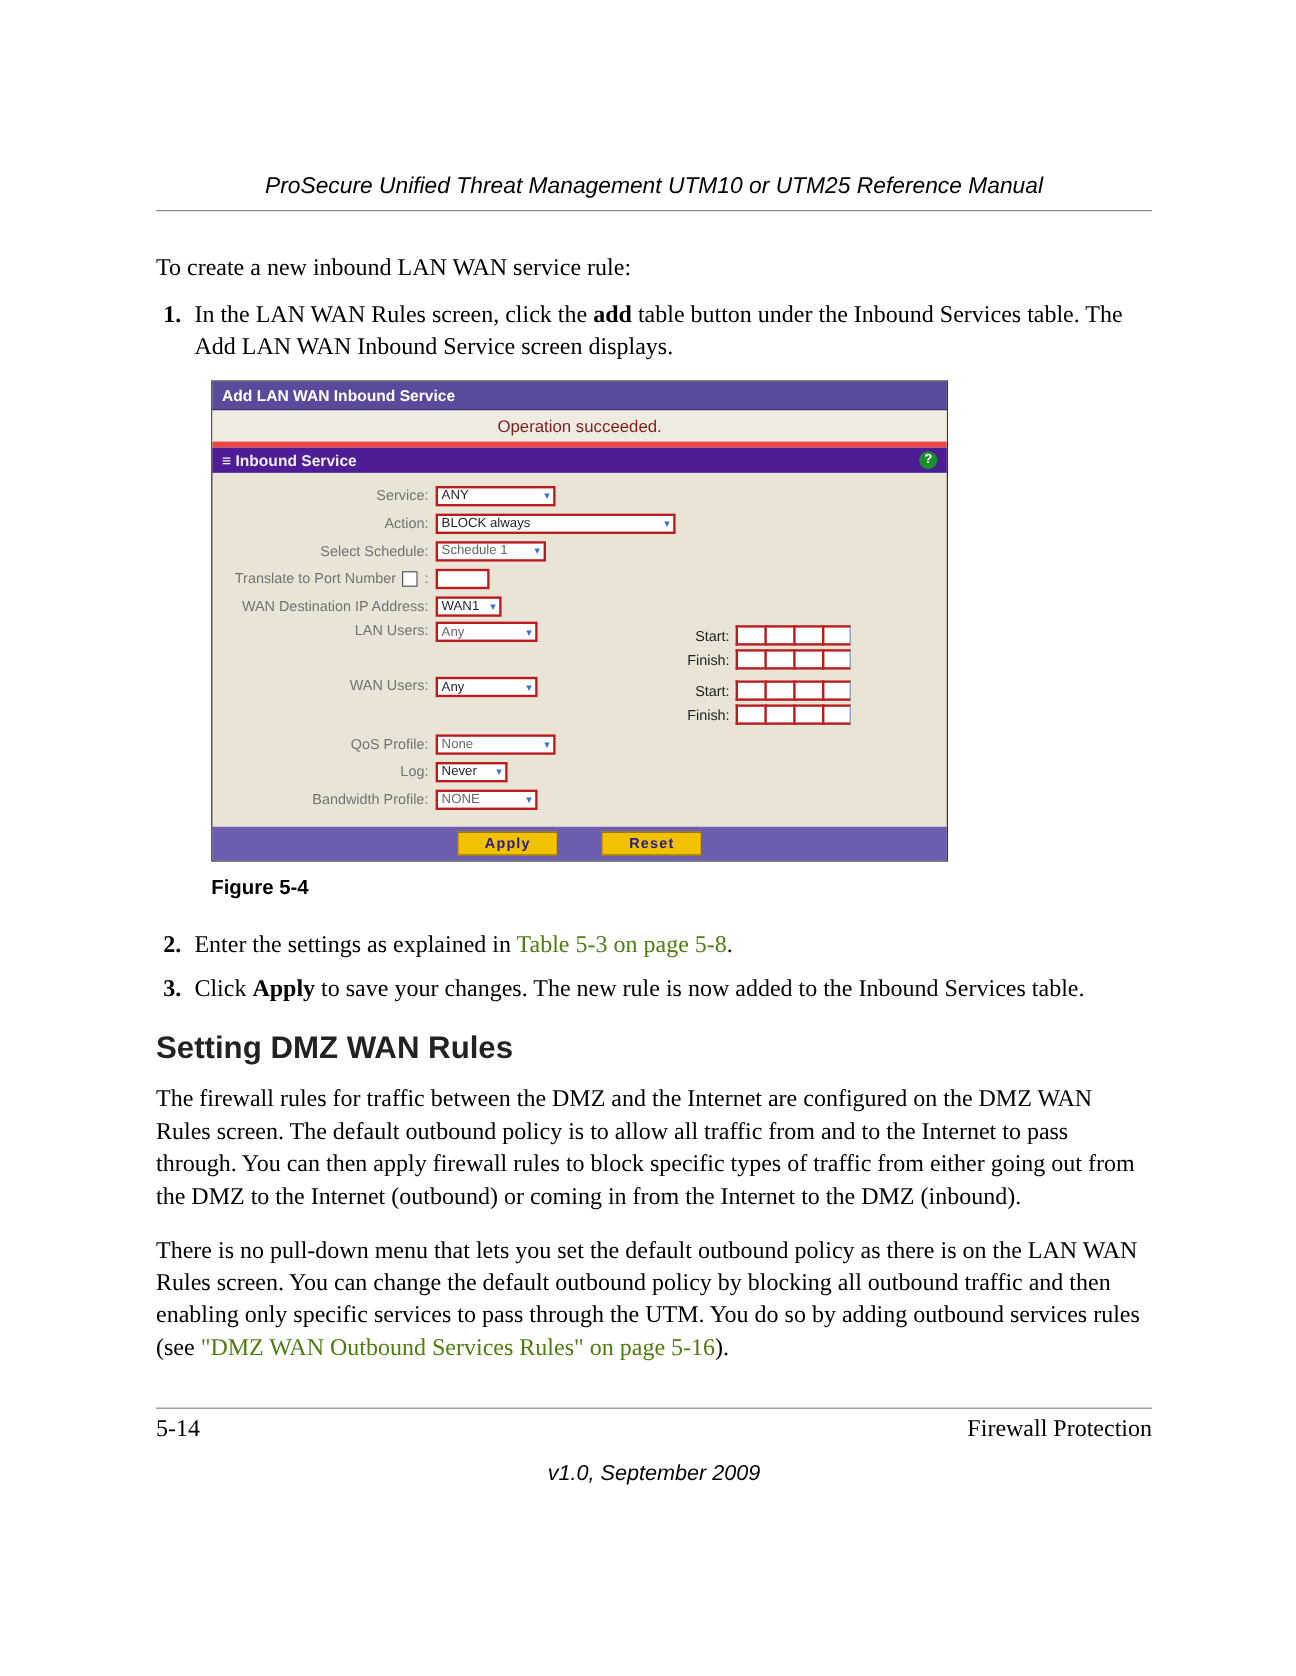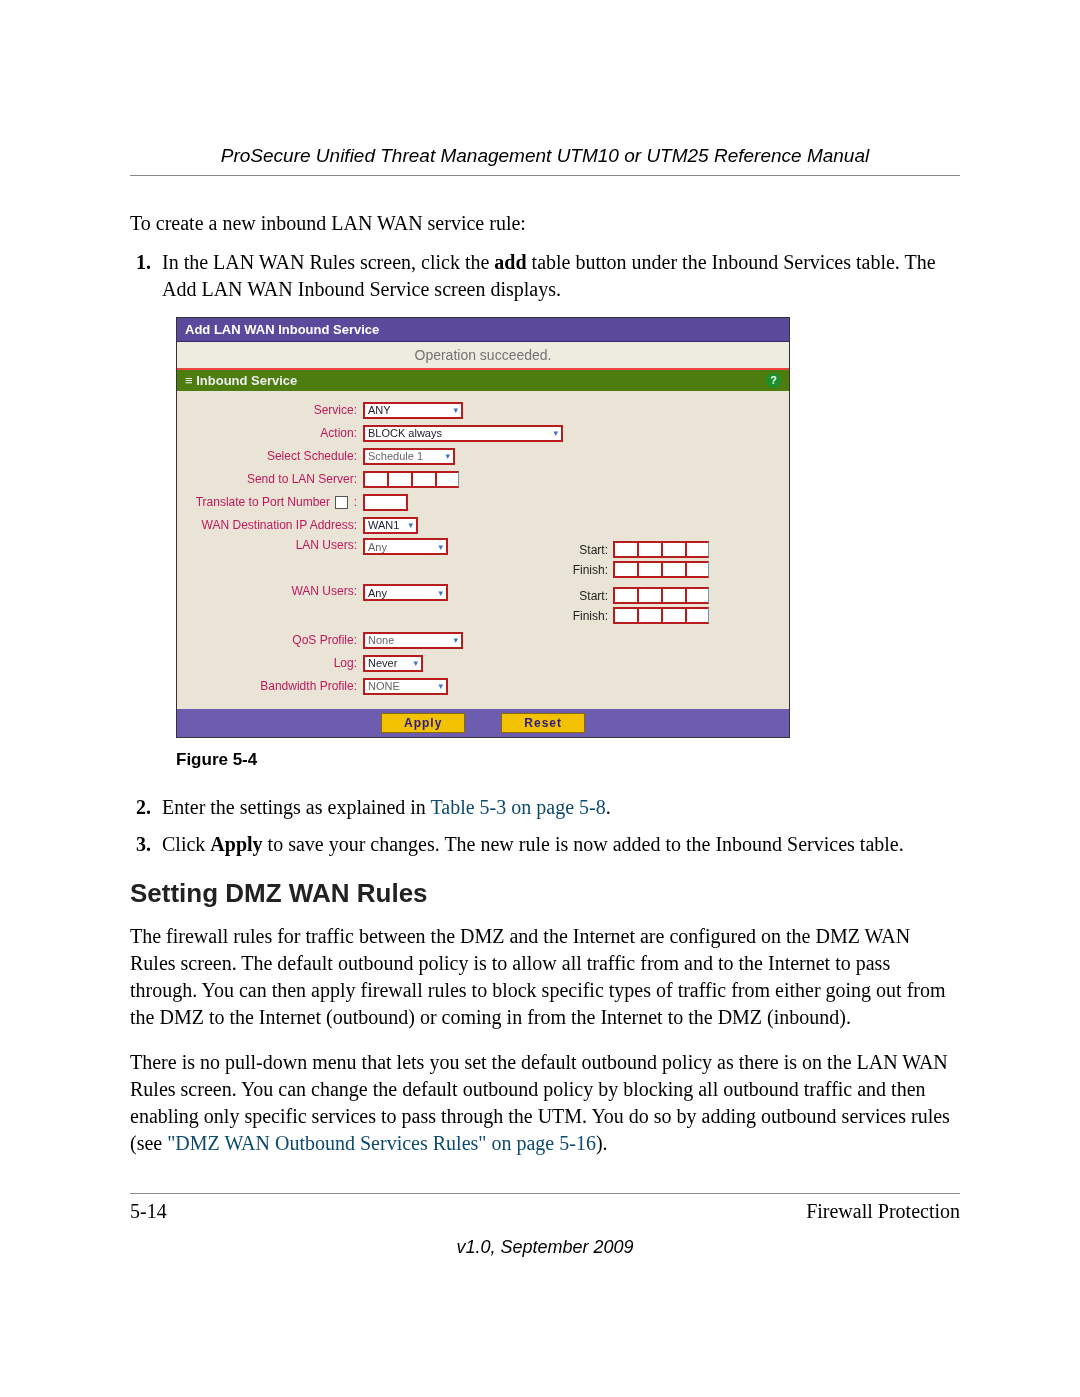--- a/index.html
+++ b/index.html
@@ -5,36 +5,36 @@
   body{margin:0;background:#fff;font-family:"Times New Roman",Times,serif;color:#000;font-size:20px}
   .page{width:1080px;height:1397px;position:relative;margin:0 auto;box-sizing:border-box;padding:145px 120px 0 130px}
   .hdr{font-style:italic;font-size:19px;text-align:center;margin-bottom:8px;font-family:Arial,Helvetica,sans-serif}
   .rule{border:none;border-top:1px solid #888;margin:0 0 36px 0}
   .foot-rule{border:none;border-top:1px solid #888;margin:36px 0 6px 0}
   .intro{margin:0 0 14px 0}
   ol.steps{margin:0;padding-left:26px}
   ol.steps>li{padding-left:6px;margin-bottom:10px;line-height:1.35}
   ol.steps>li::marker{font-weight:bold}
   .b{font-weight:bold}
-  .link{color:#0c4a6e}
+  .link{color:#4d7c0f}
   .caption{font-family:Arial,Helvetica,sans-serif;font-weight:bold;font-size:17px;margin:12px 0 24px 46px}
   h2.sec{font-family:Arial,Helvetica,sans-serif;font-weight:bold;font-size:26px;color:#222;margin:20px 0 14px 0}
   p.body{margin:0 0 18px 0;line-height:1.35}
   .footer-row{display:flex;justify-content:space-between;font-size:20px}
   .ver{text-align:center;font-style:italic;font-size:18px;margin-top:14px;font-family:Arial,Helvetica,sans-serif}
 
   
   .fig{margin:14px 0 0 46px;width:612px;border:1px solid #333;background:#e9e4d6;font-family:Tahoma,Arial,sans-serif}
   .titlebar{background:#5a4a9c;color:#fff;font-weight:bold;font-size:13px;padding:4px 8px;border-bottom:1px solid #3a2c6e}
-  .msg{background:#eeece1;text-align:center;font-size:14px;color:#737373;padding:5px 0;border-bottom:2px solid #ef4444}
-  .section-bar{background:#4d7c0f;color:#eee;font-weight:bold;font-size:13px;padding:3px 8px;display:flex;justify-content:space-between;align-items:center}
+  .msg{background:#eeece1;text-align:center;font-size:14px;color:#7f1d1d;padding:5px 0;border-bottom:5px solid #ef4444}
+  .section-bar{background:#4c1d95;color:#eee;font-weight:bold;font-size:13px;padding:3px 8px;display:flex;justify-content:space-between;align-items:center}
   .helpdot{display:inline-block;width:15px;height:15px;border-radius:50%;background:#1b8f2a;color:#fff;font-size:11px;line-height:15px;text-align:center;font-weight:bold}
   .form{padding:6px 10px 10px 10px;font-size:12px;color:#223}
   .row{display:flex;align-items:center;margin:3px 0;min-height:20px}
-  .lab{width:170px;text-align:right;padding-right:6px;color:#be185d;font-family:Arial,sans-serif}
+  .lab{width:170px;text-align:right;padding-right:6px;color:#737373;font-family:Arial,sans-serif}
   .sel,.inp{border:2px solid #b91c1c;background:#fff;height:17px;font-size:11px;padding:0 3px;box-sizing:border-box}
   .sel{display:inline-flex;align-items:center;justify-content:space-between}
   .car{color:#3b74c6;font-size:9px;margin-left:4px}
   .ipgrp{display:inline-flex;gap:0}
   .ipgrp .inp{width:24px;border-right:none}
   .ipgrp .inp:last-child{border-right:1px solid #7a93b3}
   .rrow{display:flex;align-items:center;margin:3px 0}
   .rlab{width:45px;text-align:right;padding-right:5px;color:#222}
   .btnbar{background:#6d5db0;padding:4px 0;text-align:center;display:flex;justify-content:center;gap:36px}
   .abtn{background:#f2c200;color:#2a1a8a;font-weight:bold;font-size:12px;padding:2px 22px;border:1px solid #8a6b00;font-family:Arial,sans-serif;letter-spacing:1px}
@@ -79,29 +79,20 @@
           </span>
       </div>
       <div class="row">
         <span class="lab">Select Schedule:</span>
         <span class="sel grey" style="width:92px">
             <span>Schedule 1</span>
             <span class="car">▾</span>
           </span>
       </div>
       <div class="row">
-        <span class="lab">Send to LAN Server:</span>
-        <span class="ipgrp">
-            <span class="inp"></span>
-            <span class="inp"></span>
-            <span class="inp"></span>
-            <span class="inp"></span>
-          </span>
-      </div>
-      <div class="row">
         <span class="lab" style="width:170px"><span>Translate to Port Number</span> <span class="chk"></span> :</span>
         <span class="inp" style="width:45px"></span>
       </div>
       <div class="row">
         <span class="lab">WAN Destination IP Address:</span>
         <span class="sel" style="width:55px">
             <span>WAN1</span>
             <span class="car">▾</span>
           </span>
       </div>

